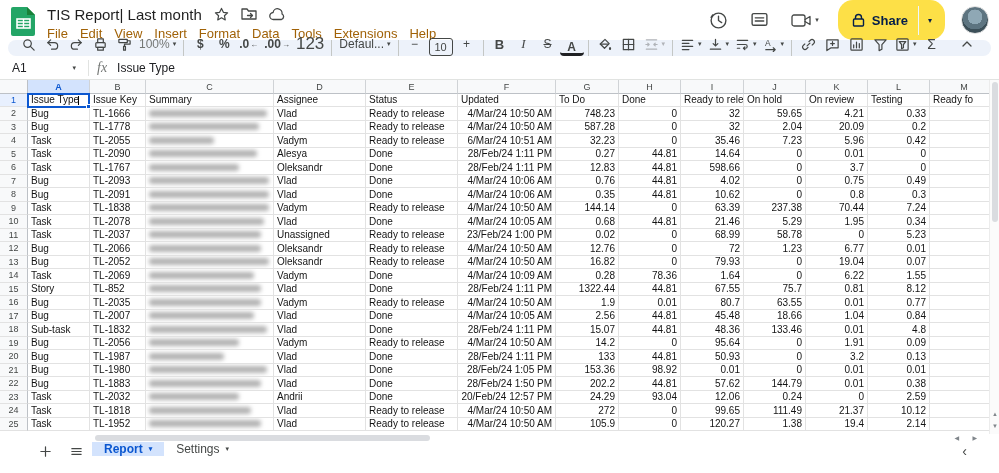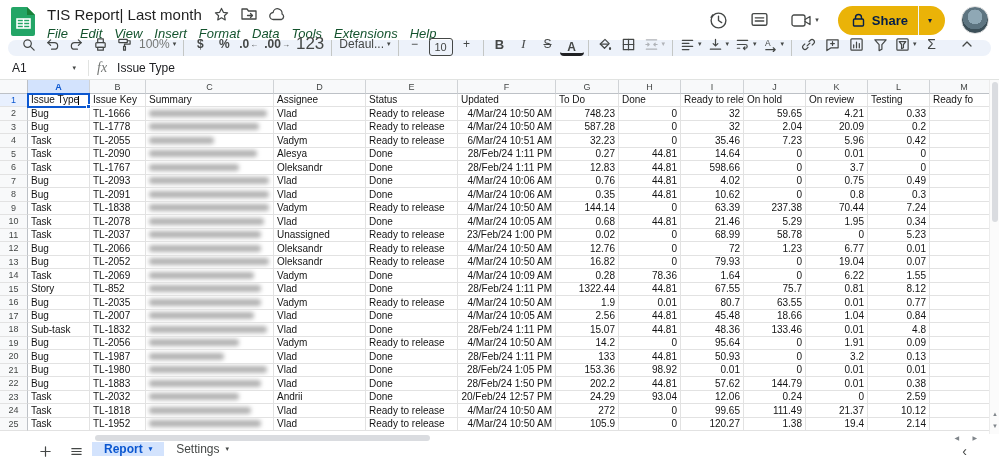--- a/index.html
+++ b/index.html
@@ -9,23 +9,23 @@
   .ic { stroke:#444746; fill:none; stroke-width:1.3; stroke-linecap:round; stroke-linejoin:round; }
 
   
   #topbar { height:38px; display:flex; align-items:flex-start; padding:5px 18px 0 10px; position:relative; }
   #logo { width:27px; height:30px; margin-top:1px; }
   #title-block { margin-left:10px; }
   #title-row { display:flex; align-items:center; gap:12px; height:18px; }
   #doc-title { font-size:15px; color:#1f1f1f; white-space:nowrap; }
   .title-ic { color:#444746; }
   #menubar { display:flex; margin-top:2px; margin-left:-6px; }
-  .menu-item { font-size:13px; color:#14532d; padding:1px 6px; border-radius:4px; cursor:default;font-style:italic; }
+  .menu-item { font-size:13px; color:#a16207; padding:1px 6px; border-radius:4px; cursor:default; }
   #top-right { position:absolute; right:10px; top:5px; display:flex; align-items:center; gap:16px; height:30px; }
-  #share-btn { display:flex; align-items:center; height:29px; background:#eab308; border-radius:15px; padding:0 4px 0 14px; }
+  #share-btn { display:flex; align-items:center; height:40px; background:#fde047; border-radius:15px; padding:0 4px 0 14px; }
   #share-label { font-size:13px; font-weight:bold; color:#041e49; margin:0 10px 0 7px; }
   #share-divider { width:1px; height:29px; background:#eef6ff; }
   #share-caret { padding:0 9px; font-size:8px; color:#041e49; }
   #avatar { width:28px; height:28px; border-radius:50%;
     background: radial-gradient(circle at 50% 38%, #8fa8b5 0 35%, #5d7480 36% 60%, #3c4f58 61%); border:1px solid #e0e0e0; }
   .caret { font-size:7px; color:#444746; margin-left:3px; }
 
   
   #toolbar { height:16px; margin:2px 8px 0 8px; background:#edf2fa; border-radius:20px;
     display:flex; align-items:flex-end; padding:0 8px; position:relative; }

